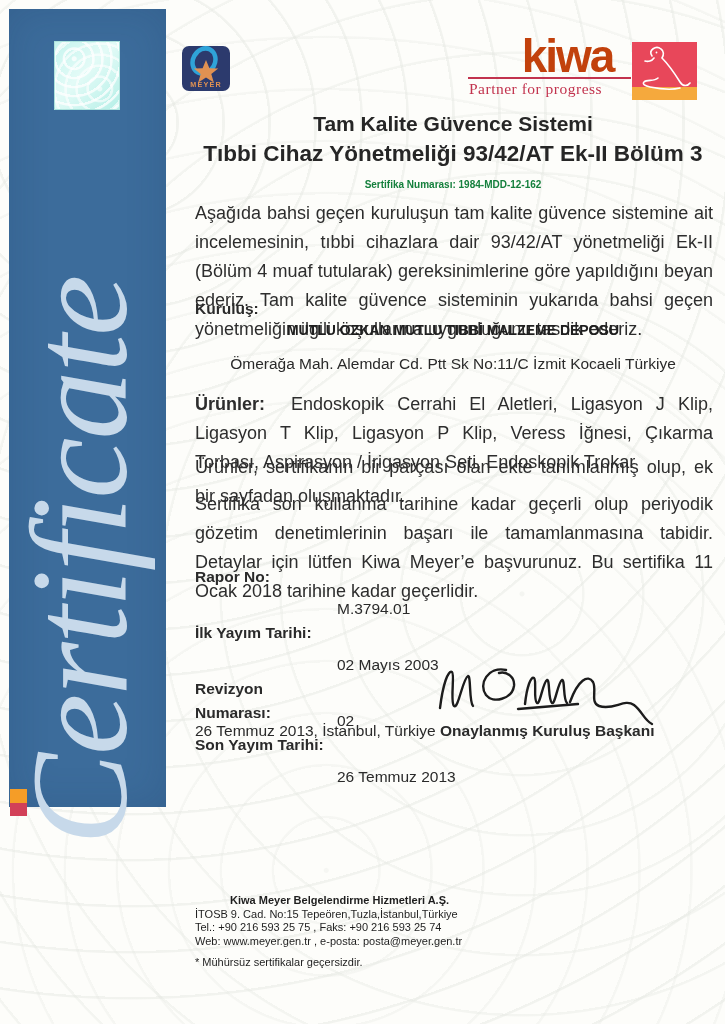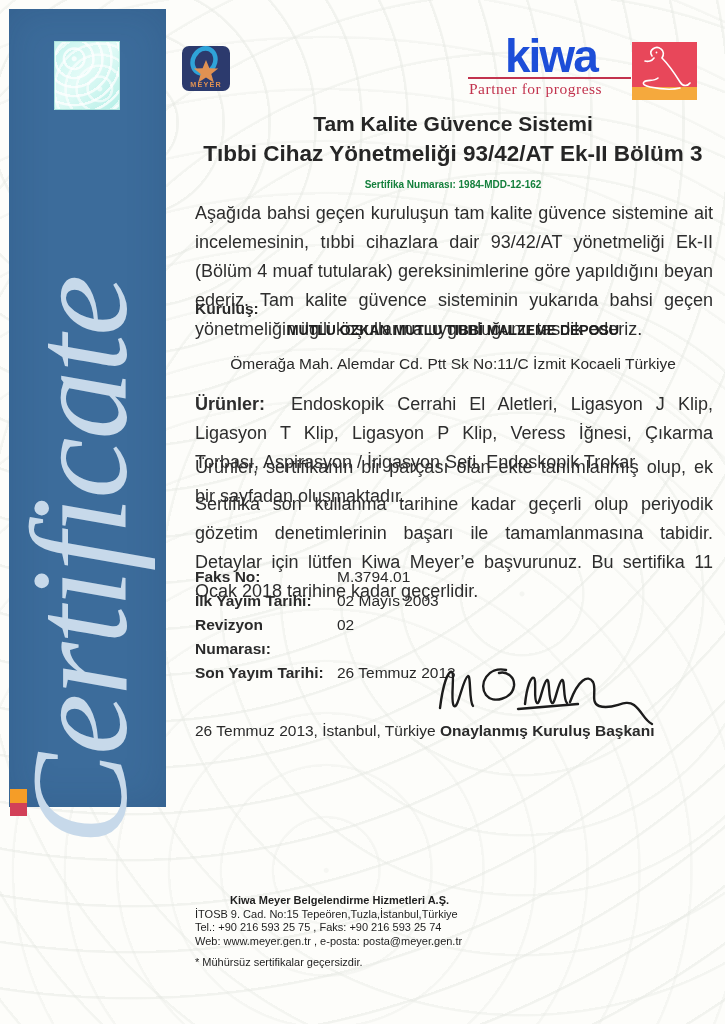--- a/index.html
+++ b/index.html
@@ -32,22 +32,22 @@
     font-size:138px;line-height:.95;letter-spacing:-2px;color:#c7d9ea;white-space:nowrap;
   }
   .accent-square{left:10px;top:789px;width:17px;height:27px;}
   .accent-square .top{position:absolute;left:0;top:0;width:17px;height:14px;background:#f59d27;}
   .accent-square .bottom{position:absolute;left:0;top:14px;width:17px;height:13px;background:#d24058;}
 
   
   .meyer{left:182px;top:46px;width:48px;height:45px;}
 
   
-  .kiwa-word{left:505px;top:33px;width:125px;
-    color:#1d4ed8;font-weight:bold;font-size:46px;letter-spacing:-2px;line-height:1;}
+  .kiwa-word{left:505px;top:33px;width:125px;text-align:center;
+    color:#c2410c;font-weight:bold;font-size:46px;letter-spacing:-2px;line-height:1;}
   .kiwa-line{left:468px;top:77px;width:163px;height:2px;background:#c2334e;}
   .kiwa-tagline{left:469px;top:80px;font-family:"Liberation Serif",serif;
     font-size:15.5px;color:#c2334e;letter-spacing:.5px;}
   .kiwa-seal{left:632px;top:42px;width:65px;height:58px;}
   .title1{left:193px;top:112px;width:520px;text-align:center;font-weight:bold;font-size:21px;color:#262626;}
   .title2{left:193px;top:141px;width:520px;text-align:center;font-weight:bold;font-size:22.5px;color:#262626;}
   .certno{left:193px;top:179px;width:520px;text-align:center;font-weight:bold;font-size:10px;color:#15803d;}
 
   .para{left:195px;width:518px;font-size:18px;line-height:29px;text-align:justify;color:#2d2d2d;}
   .p-intro{top:199px;}
@@ -55,21 +55,21 @@
   .company{left:193px;top:322px;width:520px;text-align:center;font-weight:bold;font-size:14px;color:#1f1f1f;}
   .address{left:193px;top:355px;width:520px;text-align:center;font-size:15.5px;}
   .p-products{top:390px;}
   .p-products .lbl{font-weight:bold;margin-right:26px;}
   .p-annex{top:453px;}
   .p-validity{top:490px;}
 
   .details{left:195px;top:565px;width:420px;font-size:15.5px;line-height:24px;}
   .details .row{display:flex;}
   .details .lbl{width:142px;font-weight:bold;flex:none;}
-  .details .val{flex:1;}
+  .details .val{flex:1;margin-top:32px;}
 
   .signature{left:428px;top:638px;width:240px;height:96px;}
   .dateline{left:195px;top:722px;font-size:15.5px;}
   .sig-title{left:440px;top:722px;font-size:15.5px;font-weight:bold;}
 
   .footer{left:195px;top:894px;width:400px;font-size:11px;line-height:13.5px;color:#1e1e1e;}
   .footer .co{font-weight:bold;padding-left:35px;}
   .footnote{left:195px;top:956px;font-size:11px;color:#1e1e1e;}
 </style>
 </head>
@@ -119,21 +119,21 @@
   <div class="abs address">Ömerağa Mah. Alemdar Cd. Ptt Sk No:11/C İzmit Kocaeli Türkiye</div>
 
   <div class="abs para p-annex">Ürünler, sertifikanın bir parçası olan ekte tanımlanmış olup, ek bir sayfadan oluşmaktadır.</div>
   <div class="abs para p-products">
     <span class="lbl">Ürünler:</span><span>Endoskopik Cerrahi El Aletleri, Ligasyon J Klip, Ligasyon T Klip, Ligasyon P Klip, Veress İğnesi, Çıkarma Torbası, Aspirasyon / İrigasyon Seti, Endoskopik Trokar</span>
   </div>
   <div class="abs para p-validity">Sertifika son kullanma tarihine kadar geçerli olup periyodik gözetim denetimlerinin başarı ile tamamlanmasına tabidir. Detaylar için lütfen Kiwa Meyer’e başvurunuz. Bu sertifika 11 Ocak 2018 tarihine kadar geçerlidir.</div>
 
   <div class="abs details">
     <div class="row">
-      <span class="lbl">Faks No:</span>
+      <span class="lbl">Rapor No:</span>
       <span class="val">M.3794.01</span>
     </div>
     <div class="row">
       <span class="lbl">İlk Yayım Tarihi:</span>
       <span class="val">02 Mayıs 2003</span>
     </div>
     <div class="row">
       <span class="lbl">Revizyon Numarası:</span>
       <span class="val">02</span>
     </div>

